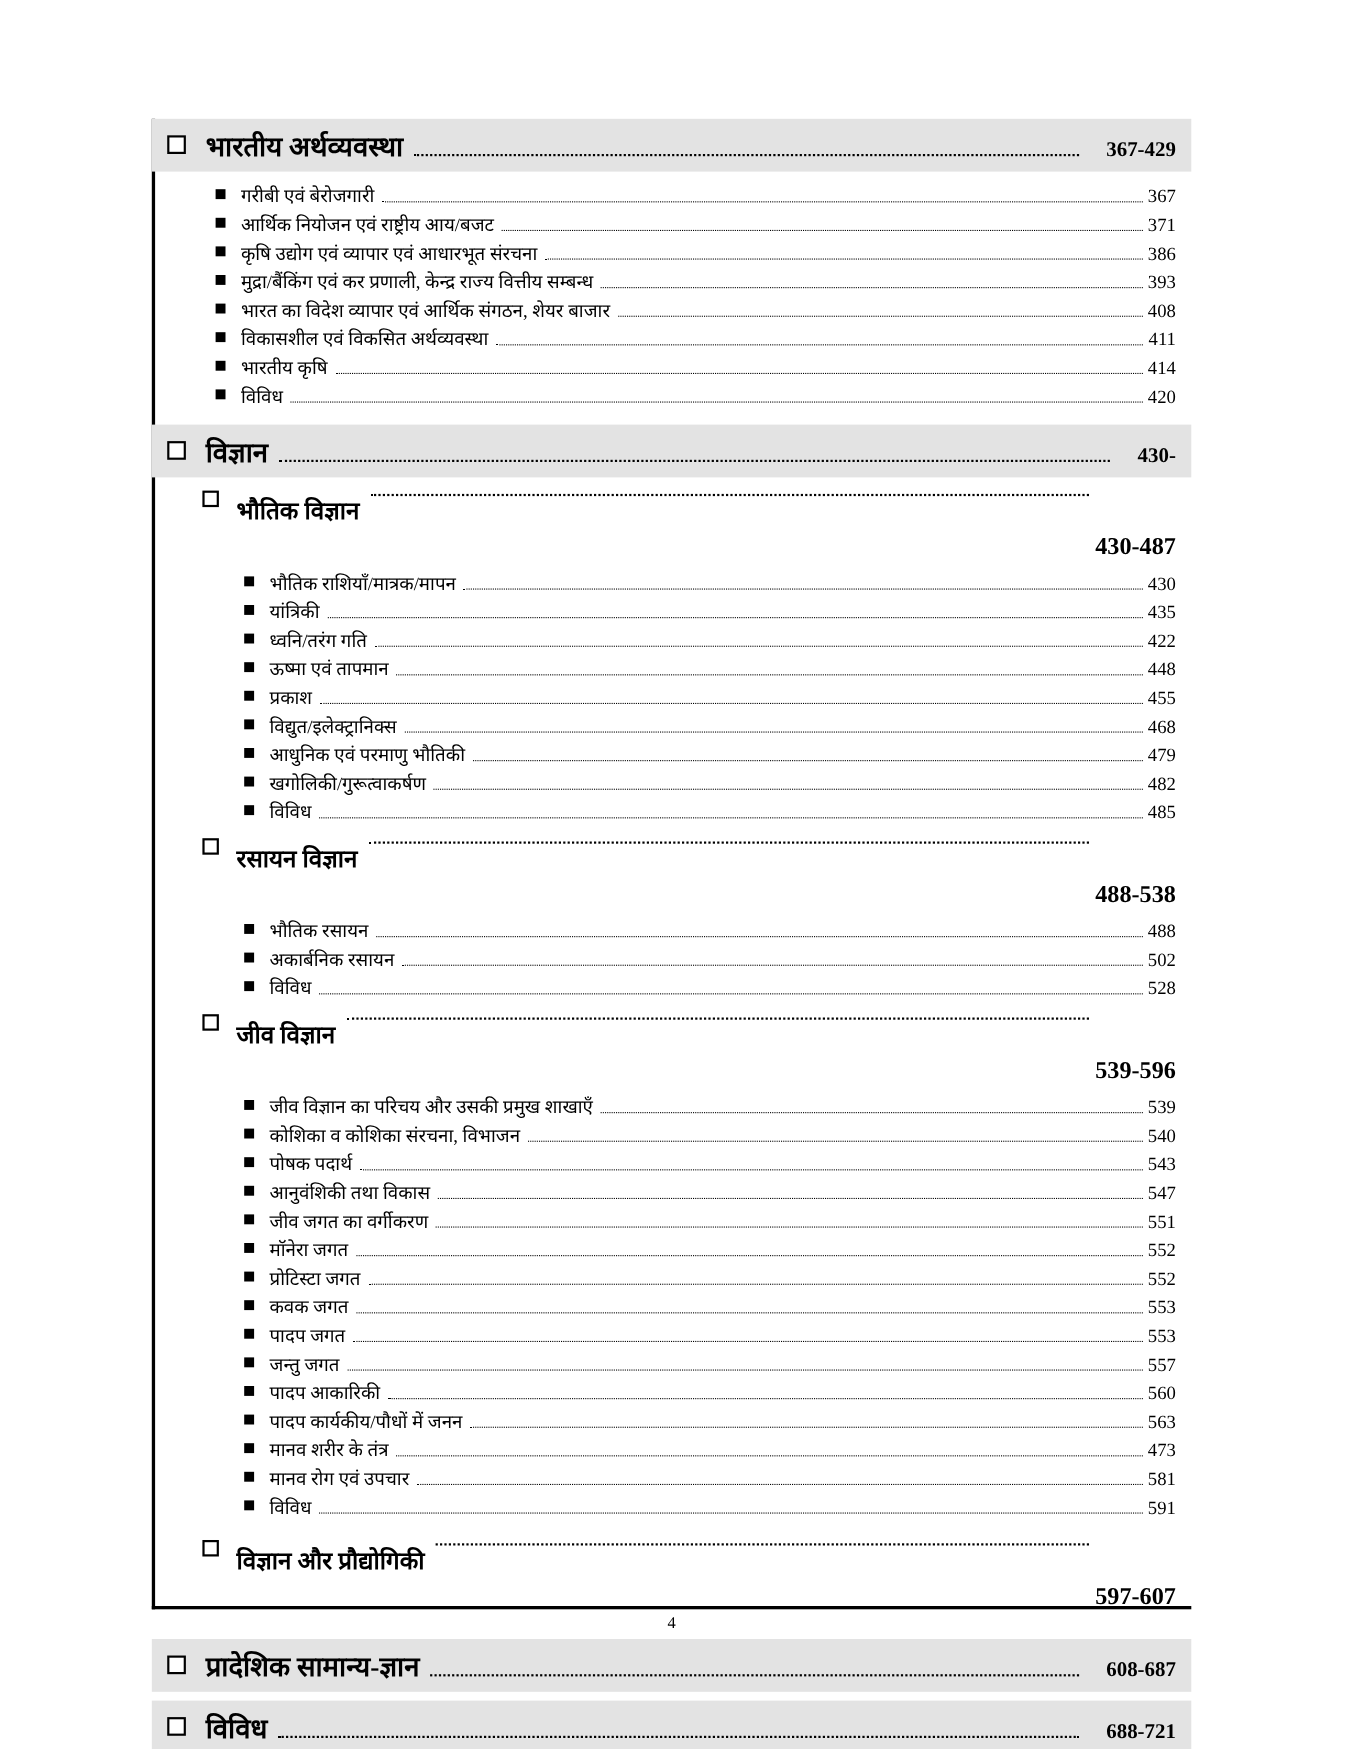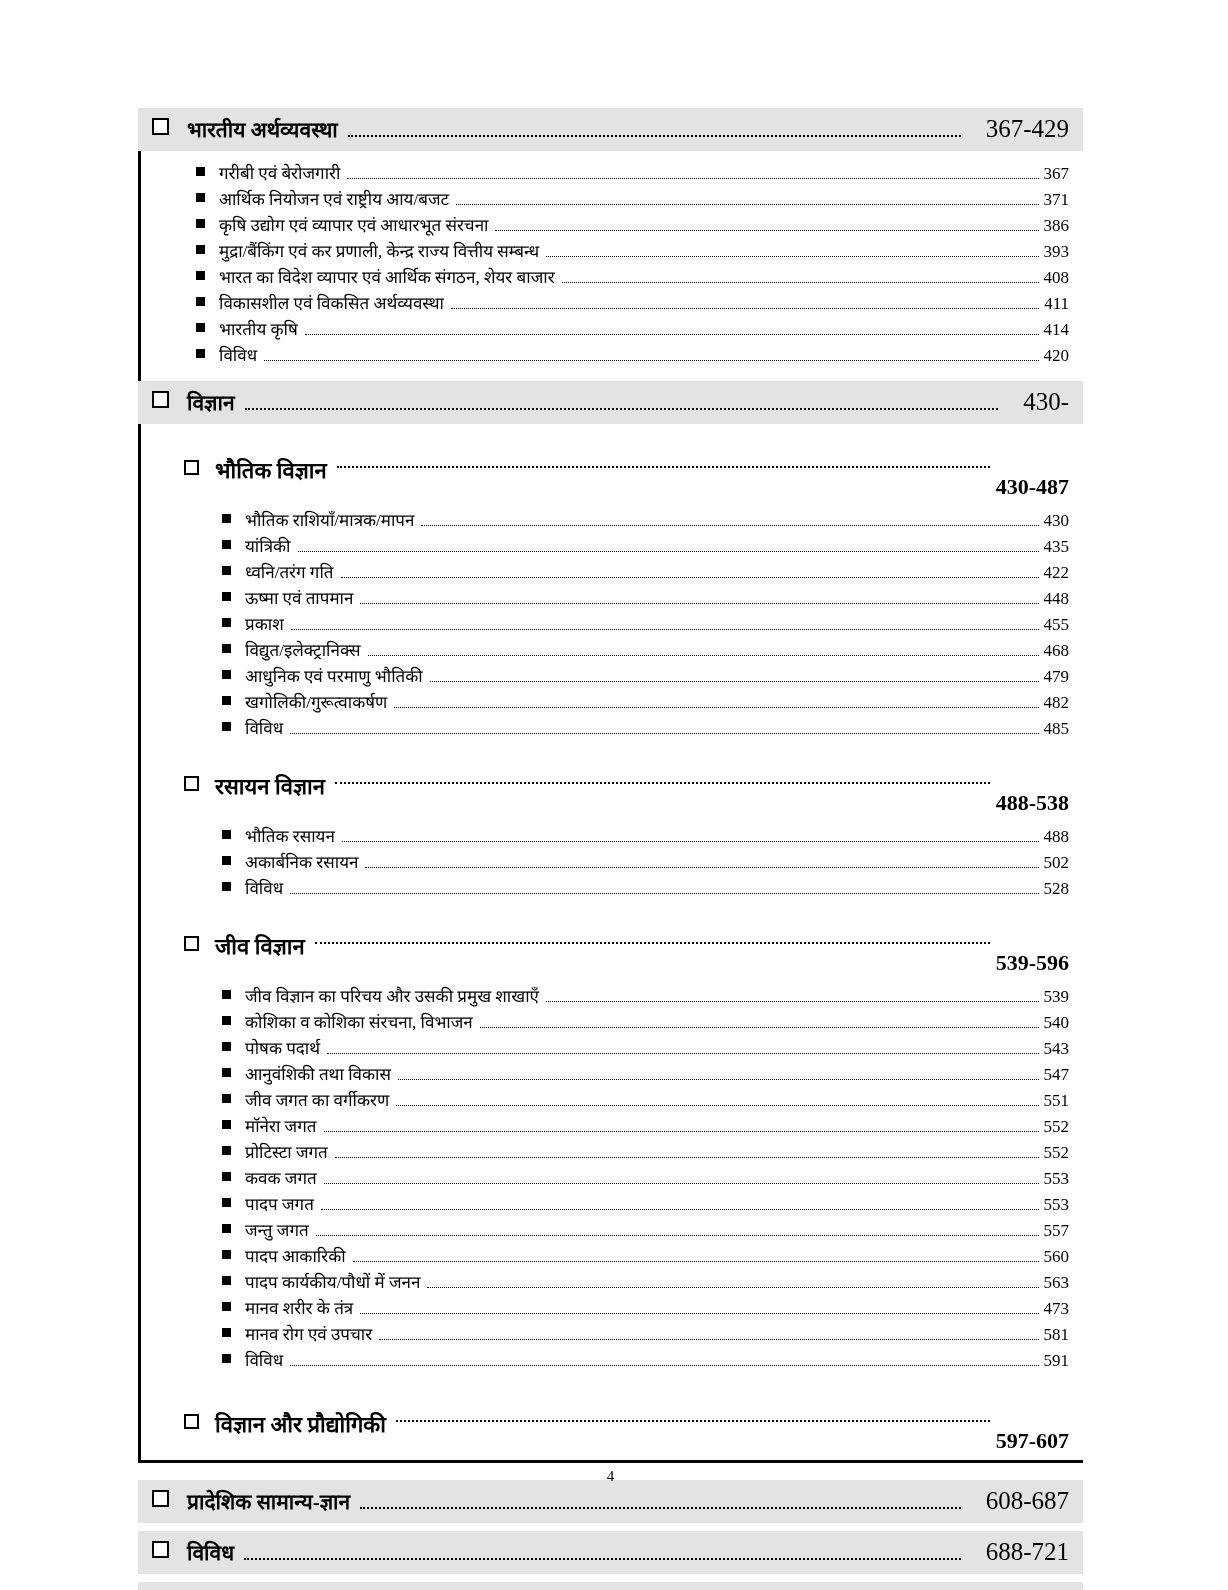--- a/index.html
+++ b/index.html
@@ -70,43 +70,43 @@
     border: 2px solid #000;
     background: #fff;
     margin-left: 14px;
     margin-right: 18px;
     flex: 0 0 auto;
     position: relative;
     top: -2px;
   }
   .band .title {
     font-weight: bold;
-    font-size: 21px;
+    font-size: 25px;
     white-space: nowrap;
     flex: 0 0 auto;
   }
   .band .dots {
     flex: 1 1 auto;
     border-bottom: 2px dotted #000;
     margin: 0 6px 7px 10px;
     height: 1px;
   }
   .band .pages {
-    font-weight: normal;
-    font-size: 25px;
+    font-weight: bold;
+    font-size: 19px;
     flex: 0 0 auto;
     white-space: nowrap;
     padding-right: 4px;
     margin-left: 19px;
   }
 
   
   .subchapter {
     display: flex;
-    align-items: center;
+    align-items: flex-start;
     padding: 6px 10px 6px 0;
     margin-left: 46px;
   }
   .subchapter .marker {
     display: inline-block;
     width: 11px;
     height: 11px;
     border: 2px solid #000;
     background: #fff;
     margin-right: 16px;

